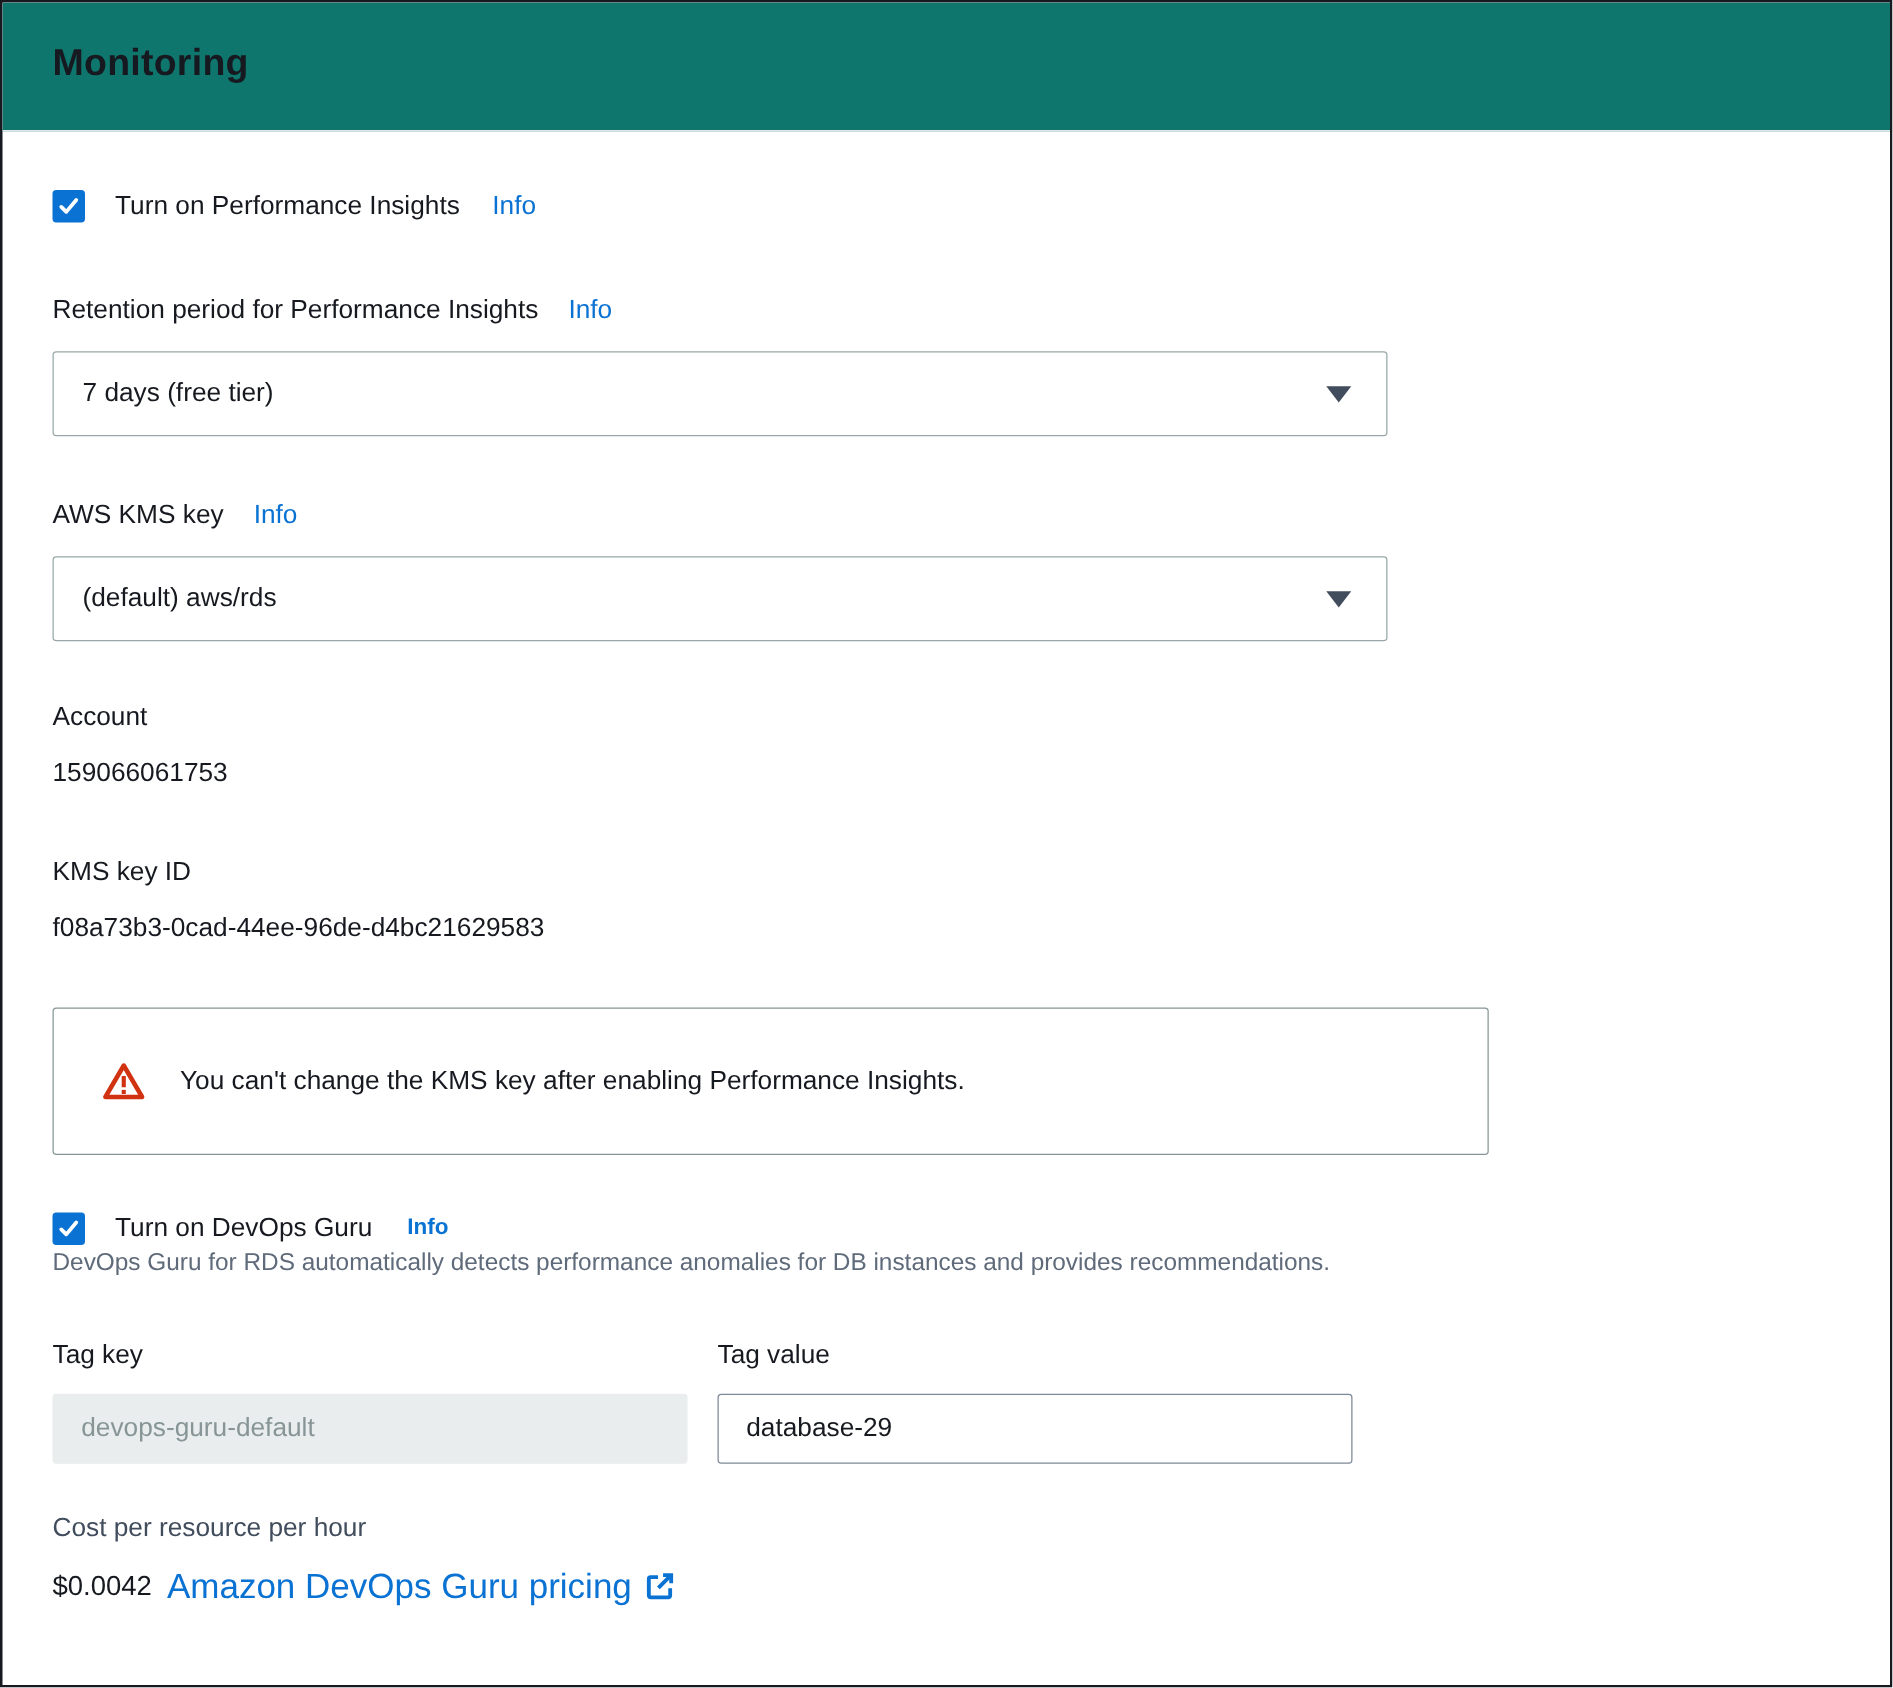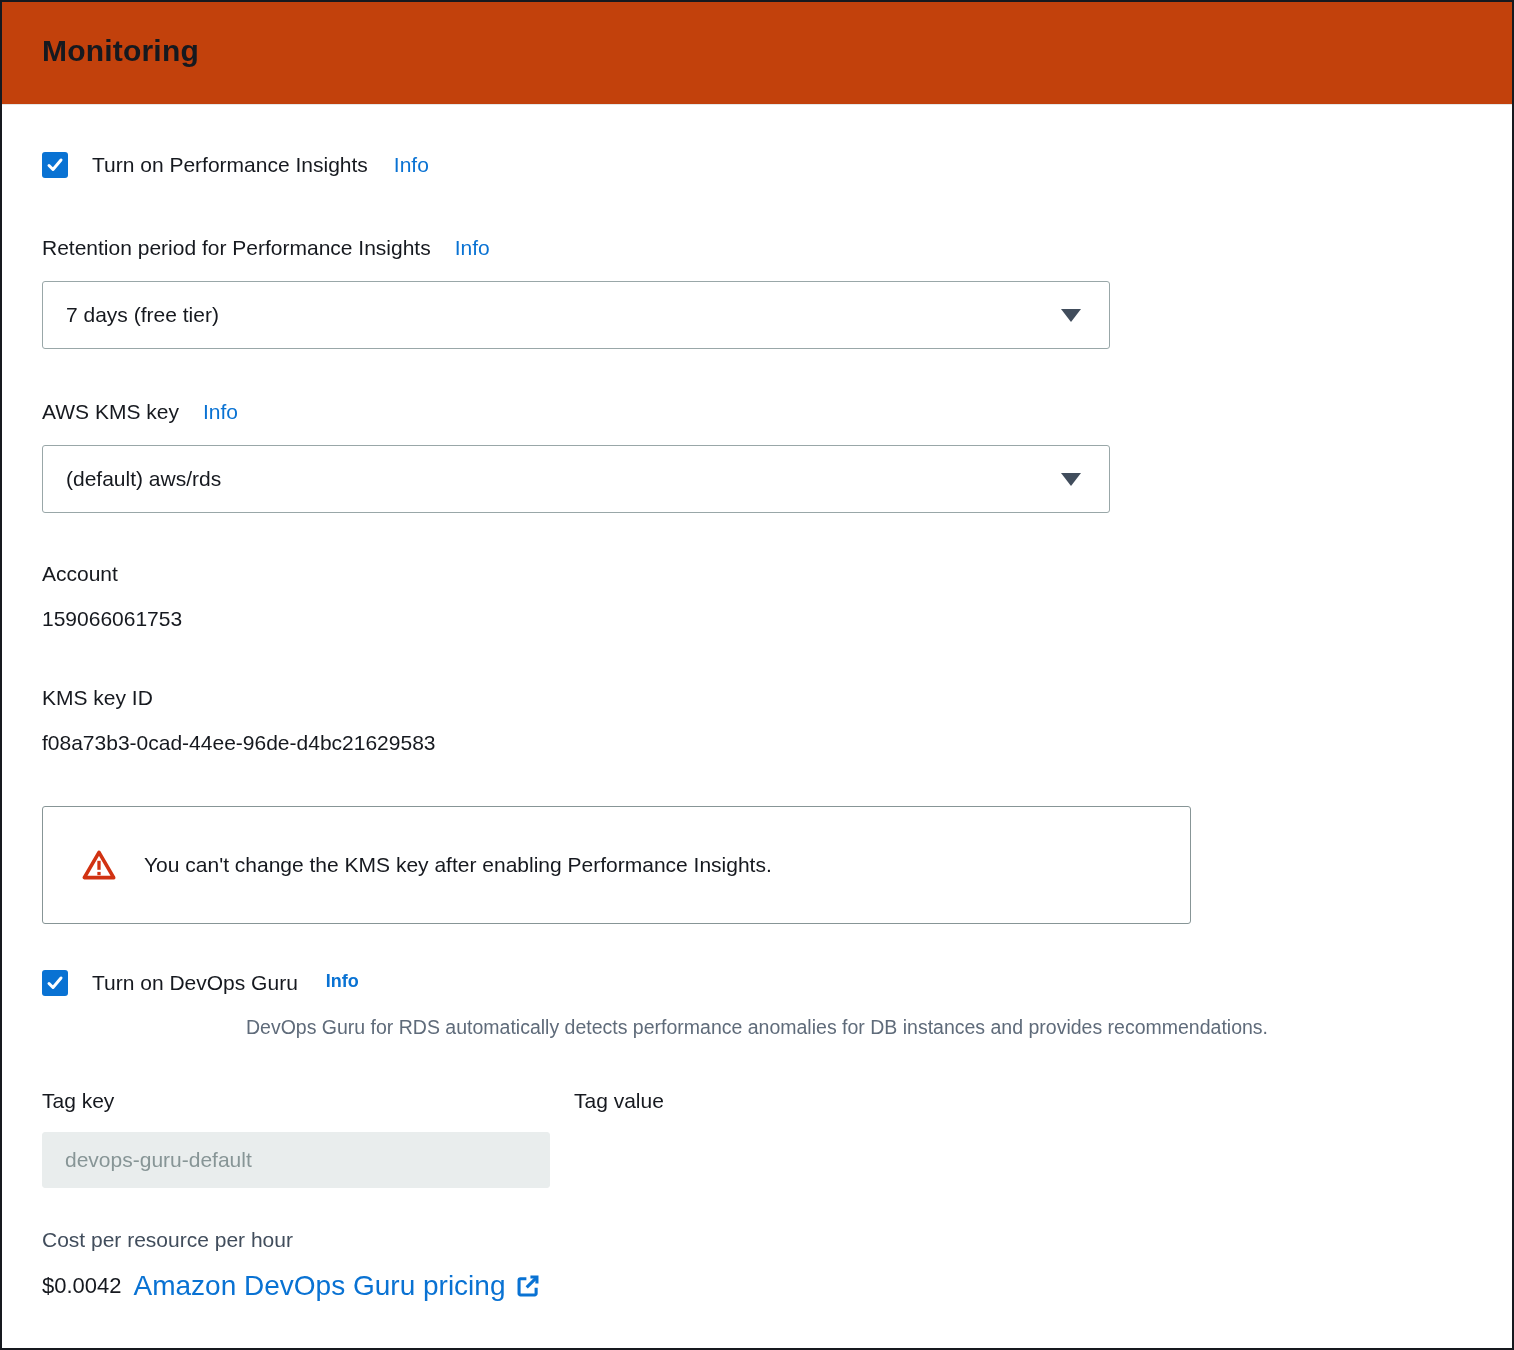--- a/index.html
+++ b/index.html
@@ -11,21 +11,21 @@
     height: 1350px;
   }
   .panel {
     width: 1514px;
     height: 1350px;
     border: 2px solid #16191f;
     background: #ffffff;
     overflow: hidden;
   }
   .panel-header {
-    background: #c2410c;
+    background: #0f766e;
     border-bottom: 1px solid #e4e7e7;
     padding: 32px 40px 36px 40px;
   }
   .panel-title {
     font-size: 30px;
     font-weight: 700;
     color: #16191f;
     letter-spacing: 0.2px;
   }
   .content { padding: 0 40px; }
@@ -69,21 +69,21 @@
   .label-row { display: flex; align-items: baseline; }
 
   .mt-retention { margin-top: 58px; }
   .mt-select { margin-top: 21px; }
   .mt-kms { margin-top: 51px; }
   .mt-account { margin-top: 49px; }
   .mt-value { margin-top: 21px; }
   .mt-kmsid { margin-top: 55px; }
   .mt-warning { margin-top: 51px; }
   .mt-devops { margin-top: 46px; }
-  .mt-desc { margin-top: 20px; text-align: center; }
+  .mt-desc { margin-top: 3px; }
   .mt-tags { margin-top: 50px; }
   .mt-cost { margin-top: 40px; }
   .mt-costline { margin-top: 18px; }
 
   .select-box {
     width: 1068px;
     height: 68px;
     border: 1px solid #99a7a8;
     border-radius: 3px;
     background: #ffffff;
@@ -227,20 +227,21 @@
     </div>
     <div class="devops-desc mt-desc">DevOps Guru for RDS automatically detects performance anomalies for DB instances and provides recommendations.</div>
 
     <div class="tag-row mt-tags">
       <div class="tag-col">
         <div class="field-label">Tag key</div>
         <input class="text-input" type="text" disabled="" value="devops-guru-default" style="">
       </div>
       <div class="tag-col">
         <div class="field-label">Tag value</div>
+        <input class="text-input" type="text" value="database-29" style="">
       </div>
     </div>
 
     <div class="cost-label mt-cost">Cost per resource per hour</div>
     <div class="cost-line mt-costline">
       <span class="cost-amount">$0.0042</span>
       <a class="pricing-link">
         <span>Amazon DevOps Guru pricing</span>
         <span class="external-icon">
           <svg width="26" height="26" viewBox="0 0 16 16">

